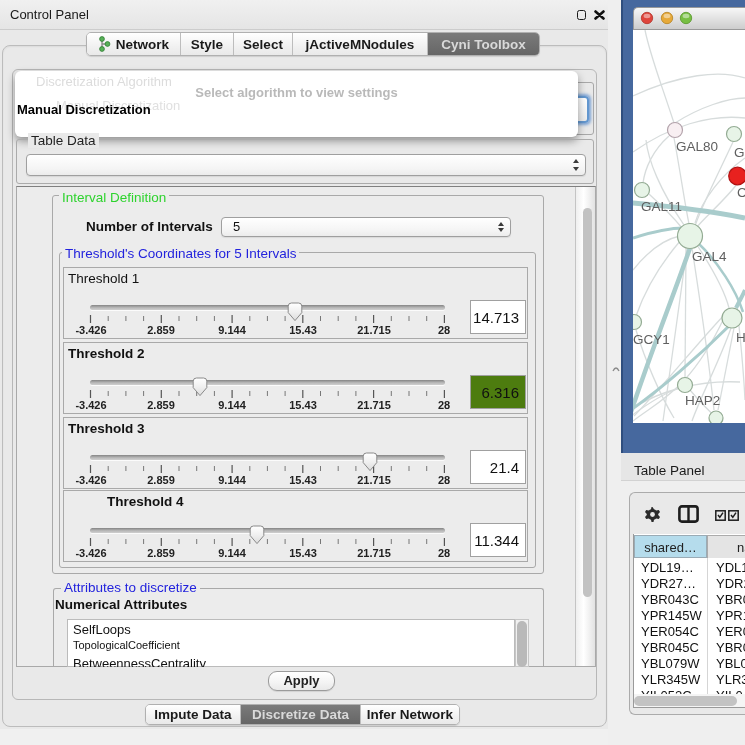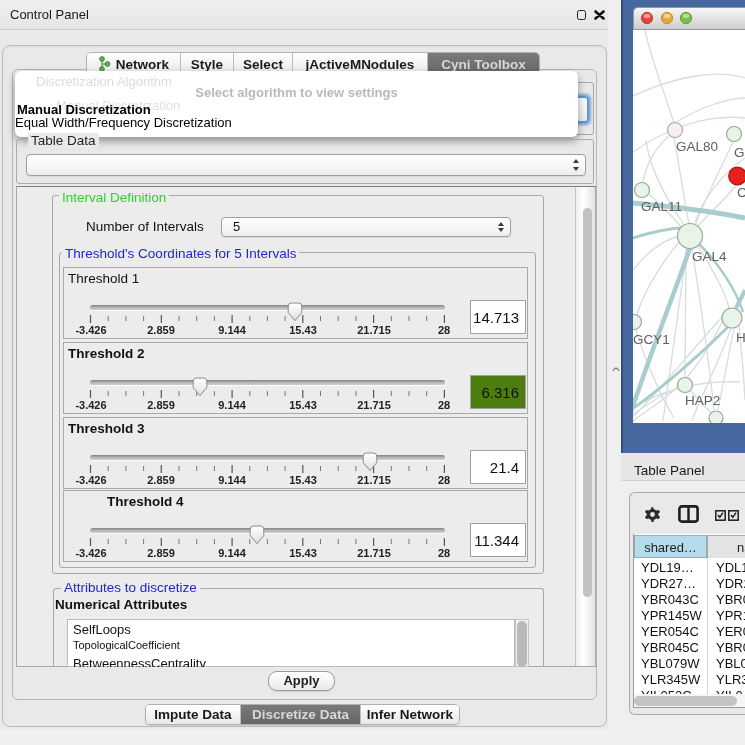--- a/index.html
+++ b/index.html
@@ -22,59 +22,58 @@
 
 <div style="position:absolute;left:0;top:0;width:616px;height:29px;background:linear-gradient(#f0f0f0,#e5e5e5);border-bottom:1px solid #cccccc;"></div>
 <div style="position:absolute;left:10px;top:7px;font-size:13px;color:#1a1a1a;">Control Panel</div>
 <div style="position:absolute;left:577px;top:10px;width:9px;height:10px;border:1.8px solid #1a1a1a;border-radius:2.5px;box-sizing:border-box;"></div>
 <svg style="position:absolute;left:594px;top:10px;" width="11" height="10" viewBox="0 0 11 10">
       <path d="M1.5,1.5 L9.5,8.5 M9.5,1.5 L1.5,8.5" stroke="#111" stroke-width="2.6" stroke-linecap="round"></path>
     </svg>
 
 <div style="position:absolute;left:2px;top:45px;width:603px;height:680px;border:1px solid #bcbcbc;border-radius:8px;background:#e9e9e9;box-shadow:inset 0 1px 2px rgba(0,0,0,0.06);"></div>
 <div style="position:absolute;left:12px;top:69px;width:583px;height:629px;border:1px solid #b7b7b7;border-radius:6px;background:#e9e9e9;"></div>
-<div style="position:absolute;left:86px;top:32px;height:22px;border:1px solid #b0b0b0;border-radius:5px;overflow:hidden;display:flex;box-shadow:0 1px 1px rgba(0,0,0,0.12);margin-top:20px;">
+<div style="position:absolute;left:86px;top:32px;height:22px;border:1px solid #b0b0b0;border-radius:5px;overflow:hidden;display:flex;box-shadow:0 1px 1px rgba(0,0,0,0.12);">
       <div style="width:93px;background:linear-gradient(#ffffff,#f1f1f1 60%,#e9e9e9);color:#1a1a1a;font-size:13.5px;font-weight:bold;display:flex;align-items:center;justify-content:center;box-sizing:border-box;"><svg width="13" height="16" viewBox="0 0 13 16" style="margin-right:5px;">
           <line x1="4" y1="3.5" x2="4" y2="12.5" stroke="#8a8a8a" stroke-width="1.4"></line>
           <line x1="4" y1="8" x2="9" y2="8" stroke="#8a8a8a" stroke-width="1.4"></line>
           <circle cx="4" cy="3" r="2.4" fill="#58b058" stroke="#2e7d32" stroke-width="0.8"></circle>
           <circle cx="9.5" cy="8" r="2.4" fill="#58b058" stroke="#2e7d32" stroke-width="0.8"></circle>
           <circle cx="4" cy="13" r="2.4" fill="#58b058" stroke="#2e7d32" stroke-width="0.8"></circle>
         </svg>Network</div>
       <div style="width:53px;border-left:1px solid #bdbdbd;background:linear-gradient(#ffffff,#f1f1f1 60%,#e9e9e9);color:#1a1a1a;font-size:13.5px;font-weight:bold;display:flex;align-items:center;justify-content:center;box-sizing:border-box;">Style</div>
       <div style="width:59px;border-left:1px solid #bdbdbd;background:linear-gradient(#ffffff,#f1f1f1 60%,#e9e9e9);color:#1a1a1a;font-size:13.5px;font-weight:bold;display:flex;align-items:center;justify-content:center;box-sizing:border-box;">Select</div>
       <div style="width:135px;border-left:1px solid #bdbdbd;background:linear-gradient(#ffffff,#f1f1f1 60%,#e9e9e9);color:#1a1a1a;font-size:13.5px;font-weight:bold;display:flex;align-items:center;justify-content:center;box-sizing:border-box;">jActiveMNodules</div>
       <div style="width:112px;border-left:1px solid #bdbdbd;background:linear-gradient(#7a7a7a,#666666);color:#d9d9d9;font-size:13.5px;font-weight:bold;display:flex;align-items:center;justify-content:center;box-sizing:border-box;">Cyni Toolbox</div>
     </div>
 <div style="position:absolute;left:16px;top:82px;width:576px;height:51px;border:1px solid #a8a8a8;border-radius:3px;"></div>
 <div style="position:absolute;left:27px;top:96px;width:558px;height:23px;border-radius:4px;background:linear-gradient(#ffffff,#ececec);box-shadow:0 0 3px 1.5px rgba(90,140,205,0.75);border:2px solid #6397cf;"></div>
 
 <div style="position:absolute;left:15px;top:71px;width:563px;height:66px;background:#ffffff;border-radius:6px;box-shadow:0 4px 9px rgba(0,0,0,0.38);"></div>
 <div style="position:absolute;left:36px;top:74px;font-size:13px;color:#dcdcdc;z-index:3;">Discretization Algorithm</div>
 <div style="position:absolute;left:56px;top:98px;font-size:13px;color:#e0e0e0;z-index:3;">Manual Discretization</div>
 <div style="position:absolute;left:15px;top:85px;width:563px;text-align:center;font-size:13px;font-weight:bold;color:#b9b9b9;z-index:4;">Select algorithm to view settings</div>
 <div style="position:absolute;left:17px;top:102px;font-size:13px;font-weight:bold;color:#000;z-index:4;">Manual Discretization</div>
-<div style="position:absolute;left:15px;top:115px;font-size:13px;color:#000;z-index:4;">Equal Width/Frequency Discretization</div>
 
 <div style="position:absolute;left:16px;top:139px;width:576px;height:43px;border:1px solid #ababab;border-radius:3px;"></div>
 <div class="grouptitle" style="left:28px;top:133px;color:#222;background:#e9e9e9;">Table Data</div>
 
 <div style="position:absolute;left:26px;top:154px;width:560px;height:22px;box-sizing:border-box;border:1px solid #9f9f9f;border-radius:4px;background:linear-gradient(#ffffff,#f4f4f4 70%,#ececec);box-shadow:0 1px 1px rgba(0,0,0,0.08);"></div>
 <div style="position:absolute;left:573px;top:158px;width:7px;height:14px;">
   <div style="position:absolute;left:0;top:1px;width:0;height:0;border-left:3.2px solid transparent;border-right:3.2px solid transparent;border-bottom:4.2px solid #3a3a3a;"></div>
   <div style="position:absolute;left:0;bottom:1px;width:0;height:0;border-left:3.2px solid transparent;border-right:3.2px solid transparent;border-top:4.2px solid #3a3a3a;"></div>
 </div>
 <div style="position:absolute;left:16px;top:186px;width:580px;height:481px;box-sizing:border-box;border:1px solid #a9a9a9;border-top:1px solid #808080;background:#ececec;overflow:hidden;"></div>
 <div style="position:absolute;left:575px;top:187px;width:1px;height:479px;background:#c4c4c4;"></div>
 <div style="position:absolute;left:576px;top:187px;width:19px;height:479px;background:linear-gradient(90deg,#efefef,#ffffff 40%,#e2e2e2);"></div>
 <div style="position:absolute;left:583px;top:208px;width:9px;height:389px;border-radius:5px;background:#c2c2c2;"></div>
 
 <div style="position:absolute;left:52px;top:195px;width:490px;height:377px;border:1px solid #a9a9a9;border-radius:3px;"></div>
 <div class="grouptitle" style="left:59px;top:190px;color:#2ed32e;">Interval Definition</div>
-<div style="position:absolute;left:86px;top:219px;font-size:13.5px;font-weight:normal;color:#111;">Number of Intervals</div>
+<div style="position:absolute;left:86px;top:219px;font-size:13.5px;font-weight:bold;color:#111;">Number of Intervals</div>
 
 <div style="position:absolute;left:221px;top:217px;width:290px;height:20px;box-sizing:border-box;border:1px solid #9f9f9f;border-radius:4px;background:linear-gradient(#ffffff,#f4f4f4 70%,#ececec);box-shadow:0 1px 1px rgba(0,0,0,0.08);"></div>
 <div style="position:absolute;left:233px;top:219px;font-size:13px;color:#111;">5</div>
 <div style="position:absolute;left:498px;top:221px;width:7px;height:12px;">
   <div style="position:absolute;left:0;top:1px;width:0;height:0;border-left:3.2px solid transparent;border-right:3.2px solid transparent;border-bottom:4.2px solid #3a3a3a;"></div>
   <div style="position:absolute;left:0;bottom:1px;width:0;height:0;border-left:3.2px solid transparent;border-right:3.2px solid transparent;border-top:4.2px solid #3a3a3a;"></div>
 </div>
 <div style="position:absolute;left:59px;top:252px;width:475px;height:314px;border:1px solid #a9a9a9;border-radius:3px;"></div>
 <div class="grouptitle" style="left:62px;top:246px;color:#2323dd;">Threshold's Coordinates for 5 Intervals</div>
 

